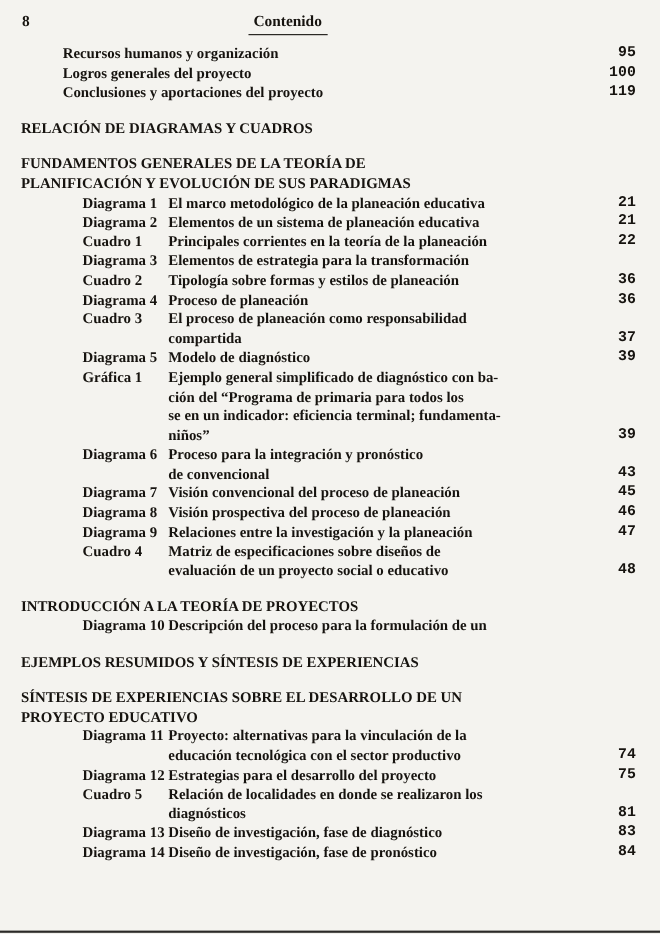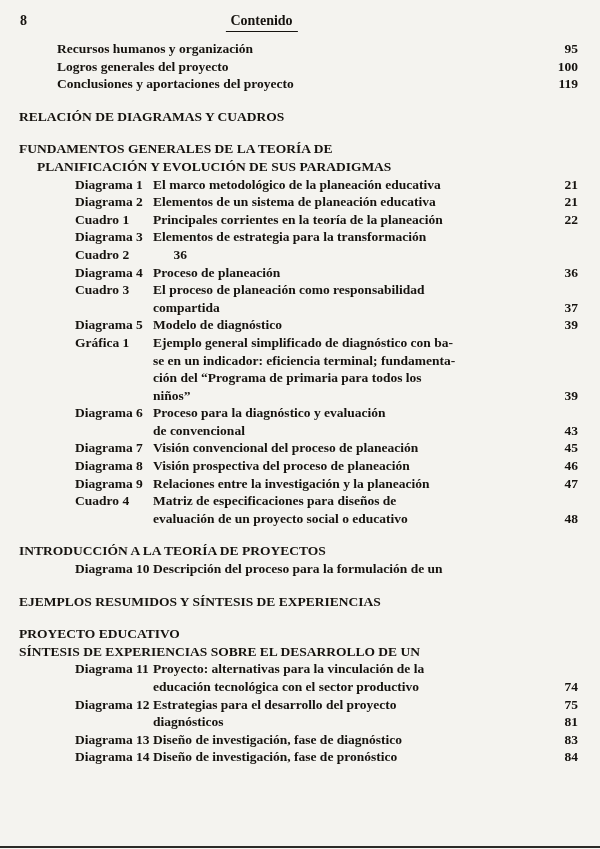--- a/index.html
+++ b/index.html
@@ -58,29 +58,29 @@
   }
   .etext {
     flex: 1;
     white-space: nowrap;
     overflow: hidden;
   }
   .epage {
     flex: none;
     min-width: 34px;
     text-align: right;
+    font-family: Liberation Mono, monospace;
   }
   .section {
     margin-top: 15px;
   }
   .heading-line {
     white-space: nowrap;
   }
   .heading-line.indented {
-    margin-left: 18px;
   }
   .scan-edge {
     position: absolute;
     left: 0;
     right: 0;
     bottom: 1px;
     height: 2px;
     background: #2b2a27;
   }
 </style>
@@ -126,20 +126,21 @@
           <span class="etext">Principales corrientes en la teoría de la planeación</span>
           <span class="epage">22</span>
         </div>
         <div class="entry-line item">
           <span class="etag">Diagrama 3</span>
           <span class="etext">Elementos de estrategia para la transformación</span>
           <span class="epage"></span>
         </div>
         <div class="entry-line item">
           <span class="etag">Cuadro 2</span>
+          <span class="etext">Tipología sobre formas y estilos de planeación</span>
           <span class="epage">36</span>
         </div>
         <div class="entry-line item">
           <span class="etag">Diagrama 4</span>
           <span class="etext">Proceso de planeación</span>
           <span class="epage">36</span>
         </div>
         <div class="entry-line item">
           <span class="etag">Cuadro 3</span>
           <span class="etext">El proceso de planeación como responsabilidad</span>
@@ -155,36 +156,36 @@
           <span class="etext">Modelo de diagnóstico</span>
           <span class="epage">39</span>
         </div>
         <div class="entry-line item">
           <span class="etag">Gráfica 1</span>
           <span class="etext">Ejemplo general simplificado de diagnóstico con ba-</span>
           <span class="epage"></span>
         </div>
         <div class="entry-line item">
           <span class="etag"></span>
+          <span class="etext">ción del “Programa de primaria para todos los</span>
+          <span class="epage"></span>
+        </div>
+        <div class="entry-line item">
+          <span class="etag"></span>
           <span class="etext">se en un indicador: eficiencia terminal; fundamenta-</span>
-          <span class="epage"></span>
-        </div>
-        <div class="entry-line item">
-          <span class="etag"></span>
-          <span class="etext">ción del “Programa de primaria para todos los</span>
           <span class="epage"></span>
         </div>
         <div class="entry-line item">
           <span class="etag"></span>
           <span class="etext">niños”</span>
           <span class="epage">39</span>
         </div>
         <div class="entry-line item">
           <span class="etag">Diagrama 6</span>
-          <span class="etext">Proceso para la diagnóstico y evaluación</span>
+          <span class="etext">Proceso para la integración y pronóstico</span>
           <span class="epage"></span>
         </div>
         <div class="entry-line item">
           <span class="etag"></span>
           <span class="etext">de convencional</span>
           <span class="epage">43</span>
         </div>
         <div class="entry-line item">
           <span class="etag">Diagrama 7</span>
           <span class="etext">Visión convencional del proceso de planeación</span>
@@ -195,57 +196,62 @@
           <span class="etext">Visión prospectiva del proceso de planeación</span>
           <span class="epage">46</span>
         </div>
         <div class="entry-line item">
           <span class="etag">Diagrama 9</span>
           <span class="etext">Relaciones entre la investigación y la planeación</span>
           <span class="epage">47</span>
         </div>
         <div class="entry-line item">
           <span class="etag">Cuadro 4</span>
-          <span class="etext">Matriz de especificaciones para diseños de</span>
+          <span class="etext">Matriz de especificaciones sobre diseños de</span>
           <span class="epage"></span>
         </div>
         <div class="entry-line item">
           <span class="etag"></span>
           <span class="etext">evaluación de un proyecto social o educativo</span>
           <span class="epage">48</span>
         </div>
       </div>
       <div class="section">
         <div class="heading-line">INTRODUCCIÓN A LA TEORÍA DE PROYECTOS</div>
         <div class="entry-line item">
           <span class="etag">Diagrama 10</span>
           <span class="etext">Descripción del proceso para la formulación de un</span>
           <span class="epage"></span>
         </div>
       </div>
       <div class="section">
         <div class="heading-line">EJEMPLOS RESUMIDOS Y SÍNTESIS DE EXPERIENCIAS</div>
       </div>
       <div class="section">
+        <div class="heading-line">SÍNTESIS DE EXPERIENCIAS SOBRE EL DESARROLLO DE UN</div>
         <div class="heading-line">PROYECTO EDUCATIVO</div>
-        <div class="heading-line">SÍNTESIS DE EXPERIENCIAS SOBRE EL DESARROLLO DE UN</div>
         <div class="entry-line item">
           <span class="etag">Diagrama 11</span>
           <span class="etext">Proyecto: alternativas para la vinculación de la</span>
           <span class="epage"></span>
         </div>
         <div class="entry-line item">
           <span class="etag"></span>
           <span class="etext">educación tecnológica con el sector productivo</span>
           <span class="epage">74</span>
         </div>
         <div class="entry-line item">
           <span class="etag">Diagrama 12</span>
           <span class="etext">Estrategias para el desarrollo del proyecto</span>
           <span class="epage">75</span>
+        </div>
+        <div class="entry-line item">
+          <span class="etag">Cuadro 5</span>
+          <span class="etext">Relación de localidades en donde se realizaron los</span>
+          <span class="epage"></span>
         </div>
         <div class="entry-line item">
           <span class="etag"></span>
           <span class="etext">diagnósticos</span>
           <span class="epage">81</span>
         </div>
         <div class="entry-line item">
           <span class="etag">Diagrama 13</span>
           <span class="etext">Diseño de investigación, fase de diagnóstico</span>
           <span class="epage">83</span>

